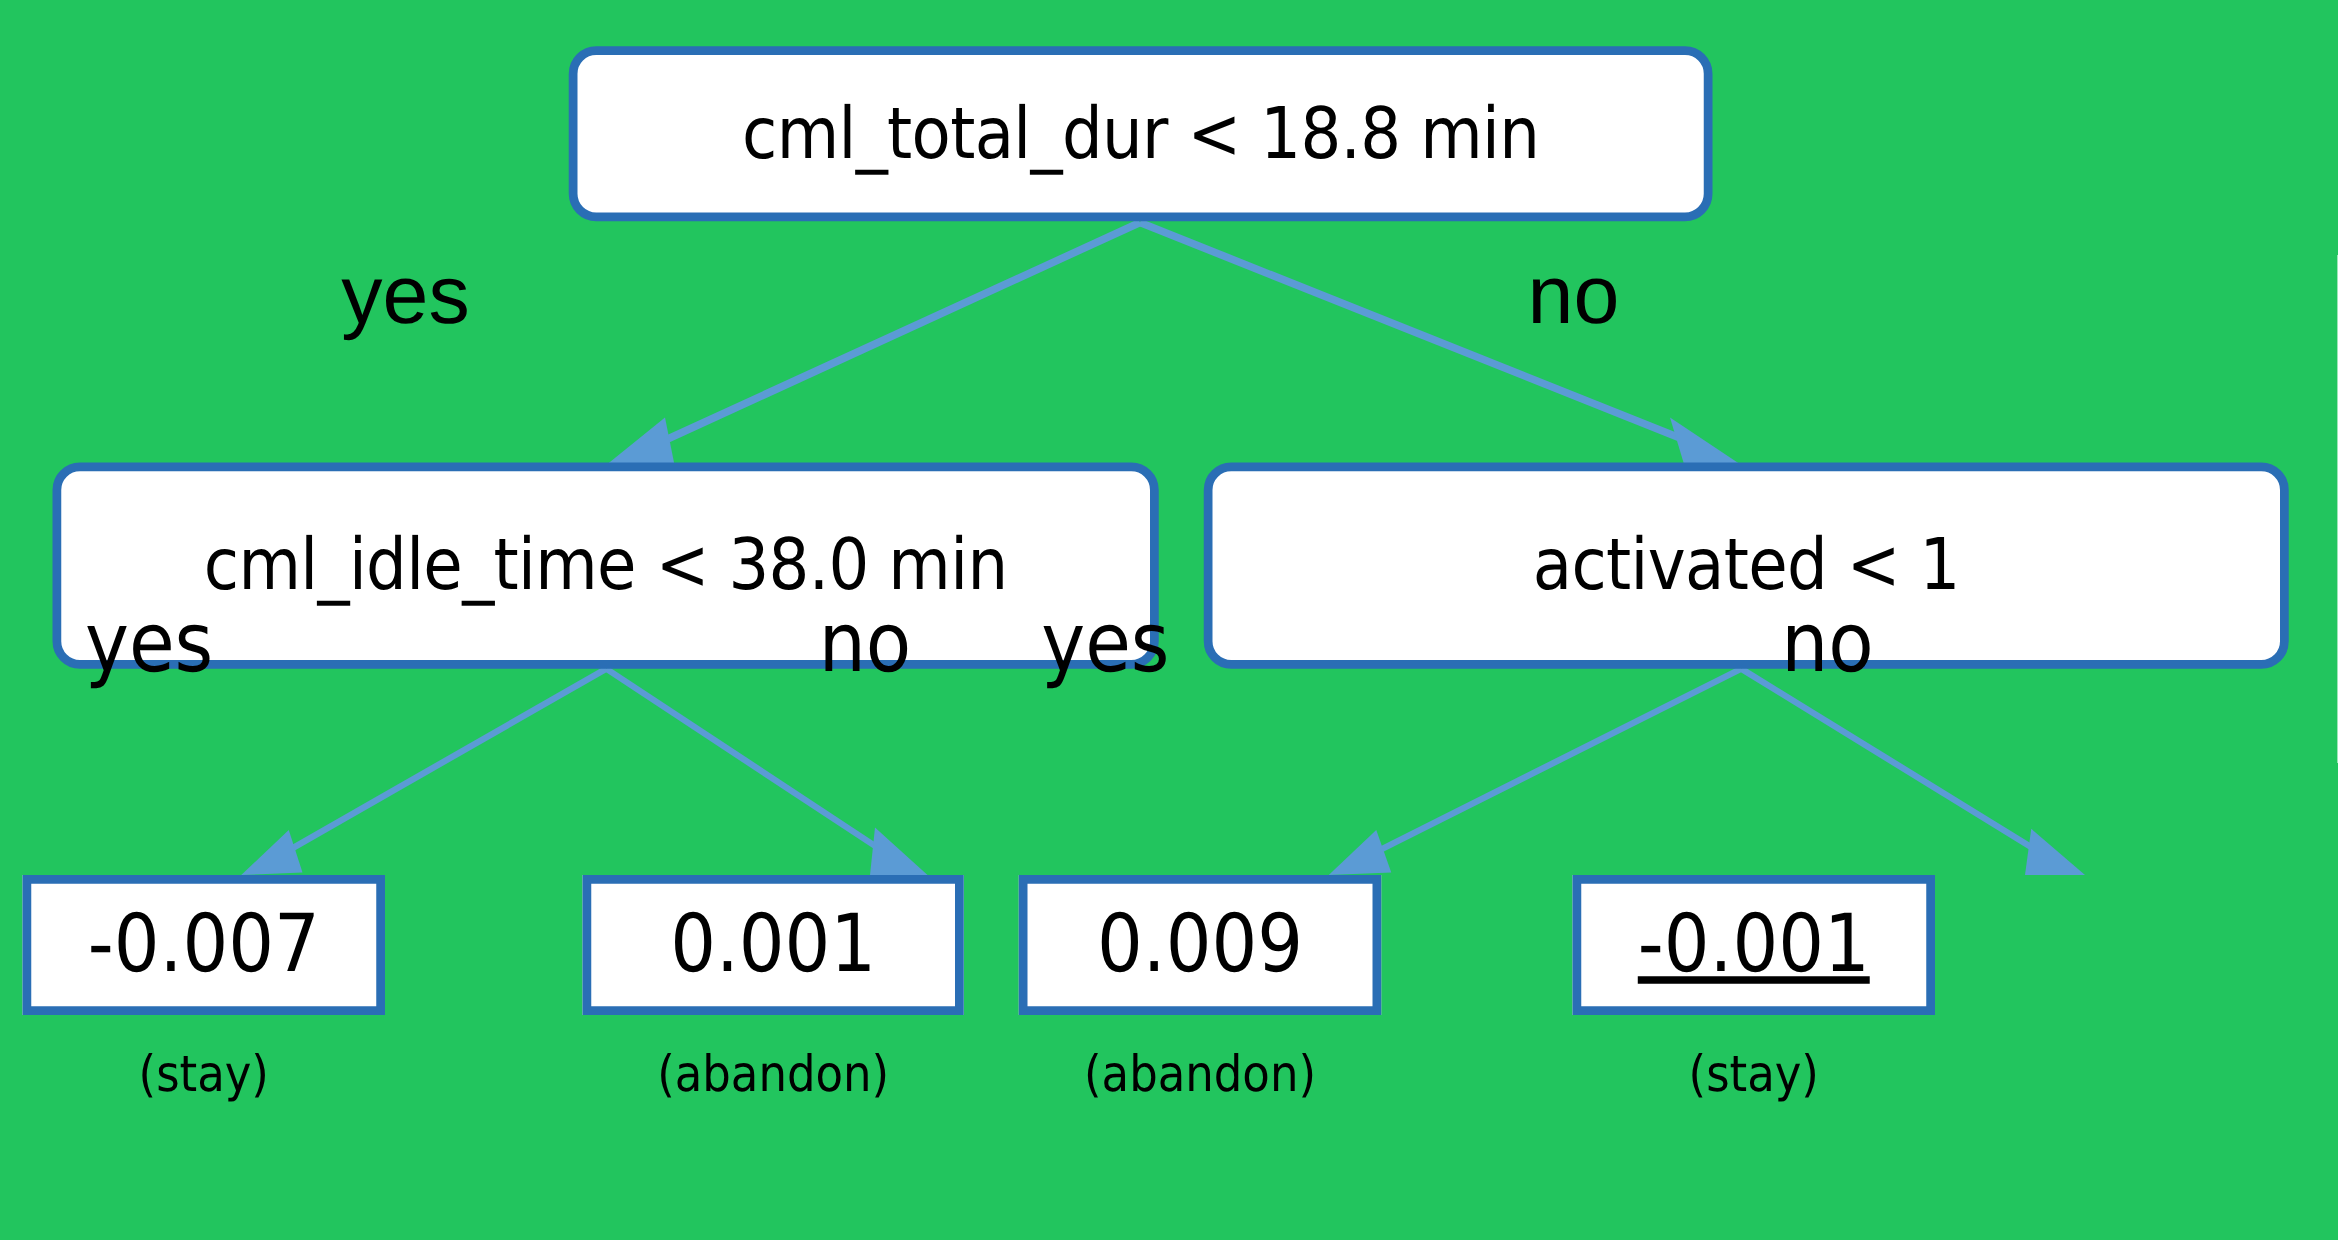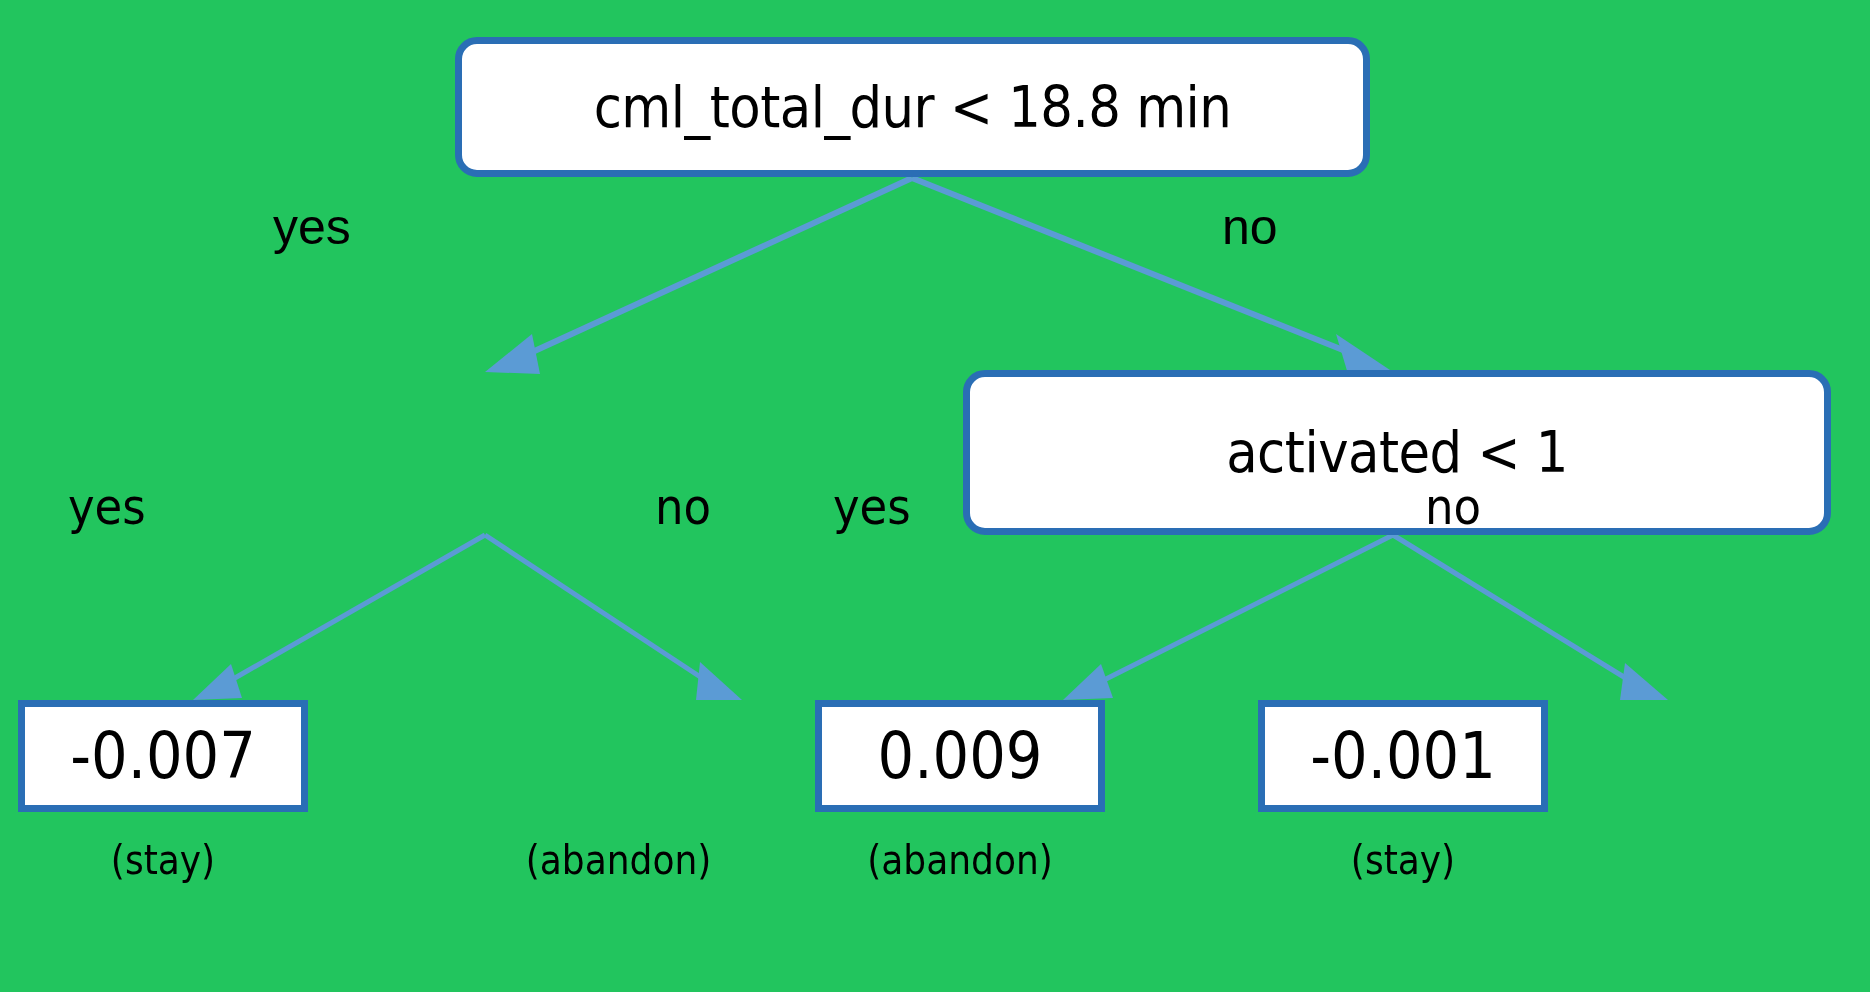--- a/index.html
+++ b/index.html
@@ -51,21 +51,21 @@
     font-size: 57px;
     letter-spacing: -0.5px;
   }
   .leaf .node-text {
     font-size: 64px;
   }
   .edge-label {
     position: absolute;
     color: #000000;
     font-family: "Liberation Sans", sans-serif;
-    font-size: 50px;
+    font-size: 66px;
     line-height: 1;
     white-space: nowrap;
     z-index: 4;
   }
   .edge-label.narrow {
     font-family: "DejaVu Sans Condensed", "Liberation Sans Narrow", "Liberation Sans", sans-serif;
     font-stretch: condensed;
   }
   .leaf-caption {
     position: absolute;
@@ -117,40 +117,46 @@
     </g>
   </svg>
 
   <div class="node internal" style="left:455px; top:37px; width:915px; height:140px;">
     <span class="node-text">cml_total_dur &lt; 18.8 min</span>
   </div>
 
   <div class="edge-label" style="left:273px; top:202px;">yes</div>
   <div class="edge-label" style="left:1222px; top:202px;">no</div>
 
+  <div class="node internal" style="left:42px; top:370px; width:885px; height:165px;">
+    <span class="node-text">cml_idle_time &lt; 38.0 min</span>
+  </div>
 
   <div class="node internal" style="left:963px; top:370px; width:868px; height:165px;">
     <span class="node-text">activated &lt; 1</span>
   </div>
 
   <div class="edge-label narrow" style="left:68px; top:482px;">yes</div>
   <div class="edge-label narrow" style="left:655px; top:482px;">no</div>
   <div class="edge-label narrow" style="left:833px; top:482px;">yes</div>
   <div class="edge-label narrow" style="left:1425px; top:482px;">no</div>
 
   <div class="node leaf" style="left:18px; top:700px; width:290px; height:112px;">
     <span class="node-text">-0.007</span>
   </div>
   <div class="leaf-caption" style="left: 18px; width: 290px; transform: translateY(0px); top: 840px;">(stay)</div>
 
+  <div class="node leaf" style="left:466px; top:700px; width:305px; height:112px;">
+    <span class="node-text">0.001</span>
+  </div>
   <div class="leaf-caption" style="left: 466px; top: 840px; width: 305px;">(abandon)</div>
 
   <div class="node leaf" style="left:815px; top:700px; width:290px; height:112px;">
     <span class="node-text">0.009</span>
   </div>
   <div class="leaf-caption" style="left: 815px; top: 840px; width: 290px;">(abandon)</div>
 
-  <div class="node leaf" style="left:1258px; top:700px; width:290px; height:112px;">
+  <div class="node leaf" style="left:1258px; top:700px; width:290px; height:112px;text-decoration:underline;">
     <span class="node-text">-0.001</span>
   </div>
   <div class="leaf-caption" style="left: 1258px; top: 840px; width: 290px;">(stay)</div>
 
 </div>
 
 </body></html>

